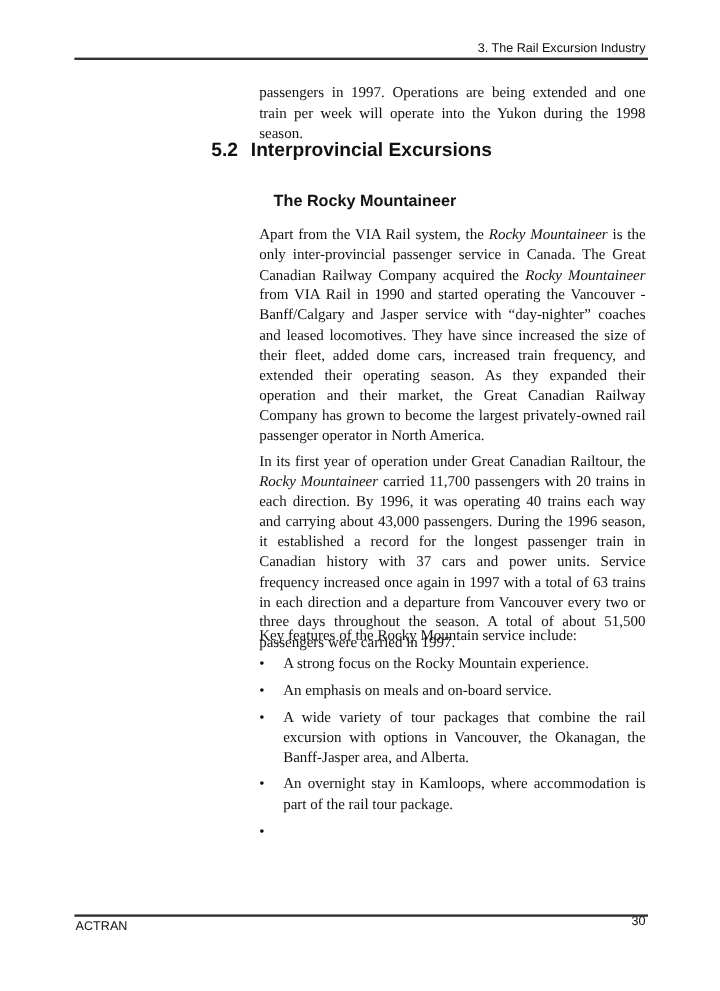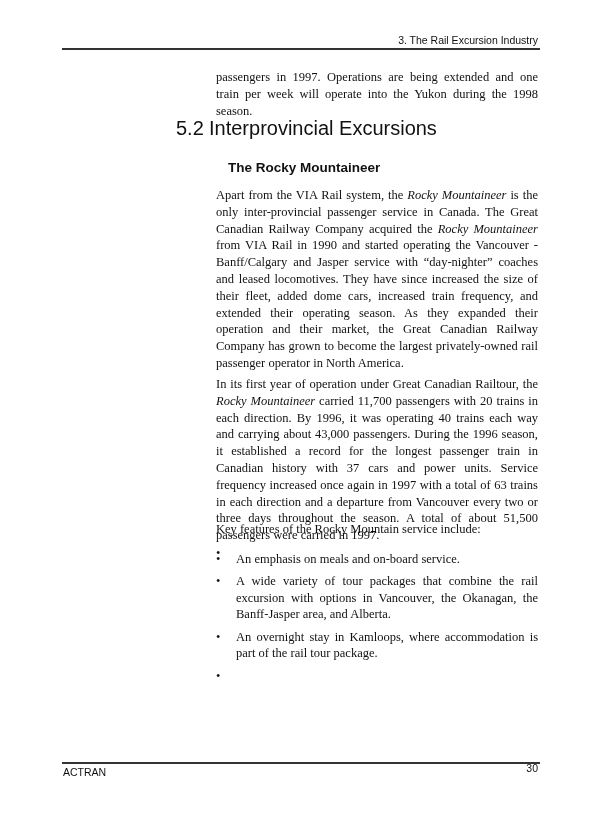--- a/index.html
+++ b/index.html
@@ -14,21 +14,21 @@
     .header-rule {
       position: absolute; top: 48px; left: 62px; width: 478px; height: 1.5px; background: #333;
     }
     .body-text {
       position: absolute; left: 216px; width: 322px;
       font-size: 12.5px; line-height: 16.8px; text-align: justify;
     }
     .p1 { top: 69px; }
     .section-title {
       position: absolute; top: 117px; left: 176px;
-      font-family: "Liberation Sans", sans-serif; font-weight: normal; font-size: 20px; color: #111;
+      font-family: "Liberation Sans", sans-serif; font-weight: bold; font-size: 16px; color: #111;
     }
     .section-title .num { display: inline-block; width: 33px; }
     .subsection-title {
       position: absolute; top: 160px; left: 216px;
       font-family: "Liberation Sans", sans-serif; font-weight: bold; font-size: 13.5px; color: #111; margin-left: 12px;
     }
     .p2 { top: 187px; }
     .p3 { top: 376px; }
     .p4 { top: 521px; }
     .bullets {
@@ -68,21 +68,21 @@
   <span>Apart from the VIA Rail system, the </span><i>Rocky Mountaineer</i><span> is the only inter-provincial passenger service in Canada.  The Great Canadian Railway Company acquired the </span><i>Rocky Mountaineer</i><span> from VIA Rail in 1990 and started operating the Vancouver - Banff/Calgary and Jasper service with “day-nighter” coaches and leased locomotives.  They have since increased the size of their fleet, added dome cars, increased train frequency, and extended their operating season.  As they expanded their operation and their market, the Great Canadian Railway Company has grown to become the largest privately-owned rail passenger operator in North America.</span>
 </p>
 
 <p class="body-text p3" style="margin:0;">
   <span>In its first year of operation under Great Canadian Railtour, the </span><i>Rocky Mountaineer</i><span> carried 11,700 passengers with 20 trains in each direction.  By 1996, it was operating 40 trains each way and carrying about 43,000 passengers.  During the 1996 season, it established a record for the longest passenger train in Canadian history with 37 cars and power units.  Service frequency increased once again in 1997 with a total of 63 trains in each direction and a departure from Vancouver every two or three days throughout the season.  A total of about 51,500 passengers were carried in 1997.</span>
 </p>
 
 <p class="body-text p4" style="margin:0;">Key features of the Rocky Mountain service include:</p>
 
 <ul class="bullets">
-  <li><span class="dot">•</span></li>
+  <li><span class="dot">•</span><span>A strong focus on the Rocky Mountain experience.</span></li>
   <li><span class="dot">•</span><span>An emphasis on meals and on-board service.</span></li>
   <li><span class="dot">•</span><span>A wide variety of tour packages that combine the rail excursion with options in Vancouver, the Okanagan, the Banff-Jasper area, and Alberta.</span></li>
   <li><span class="dot">•</span><span>An overnight stay in Kamloops, where accommodation is part of the rail tour package.</span></li>
   <li><span class="dot">•</span></li>
 </ul>
 
 <div class="footer-rule"></div>
 <div class="footer-left">ACTRAN</div>
 <div class="footer-right">30</div>
 

